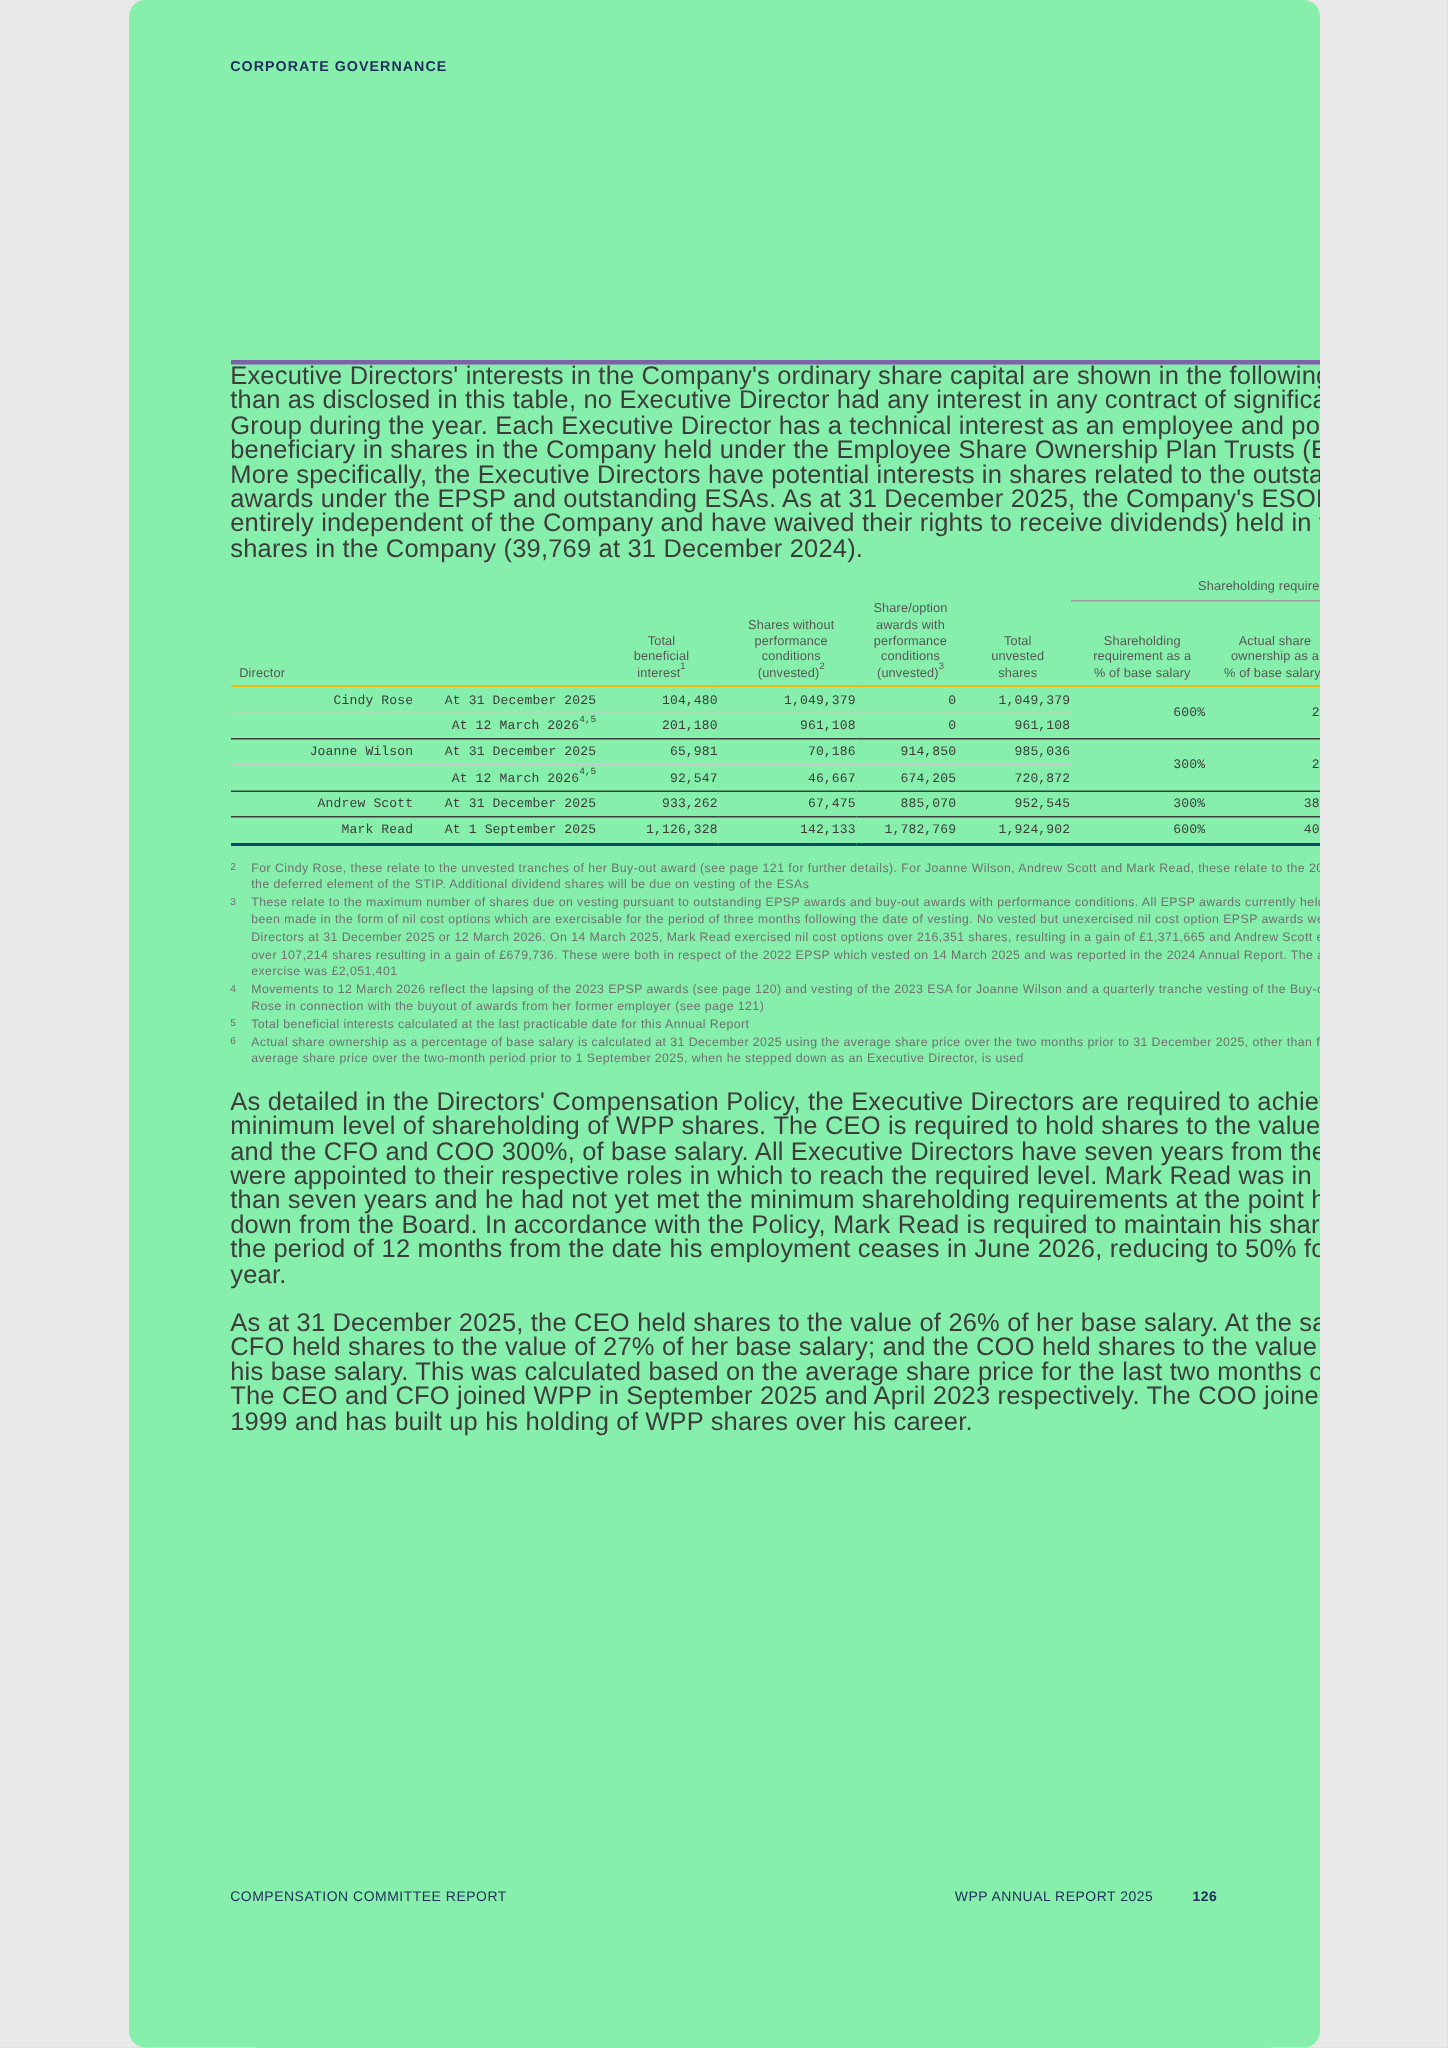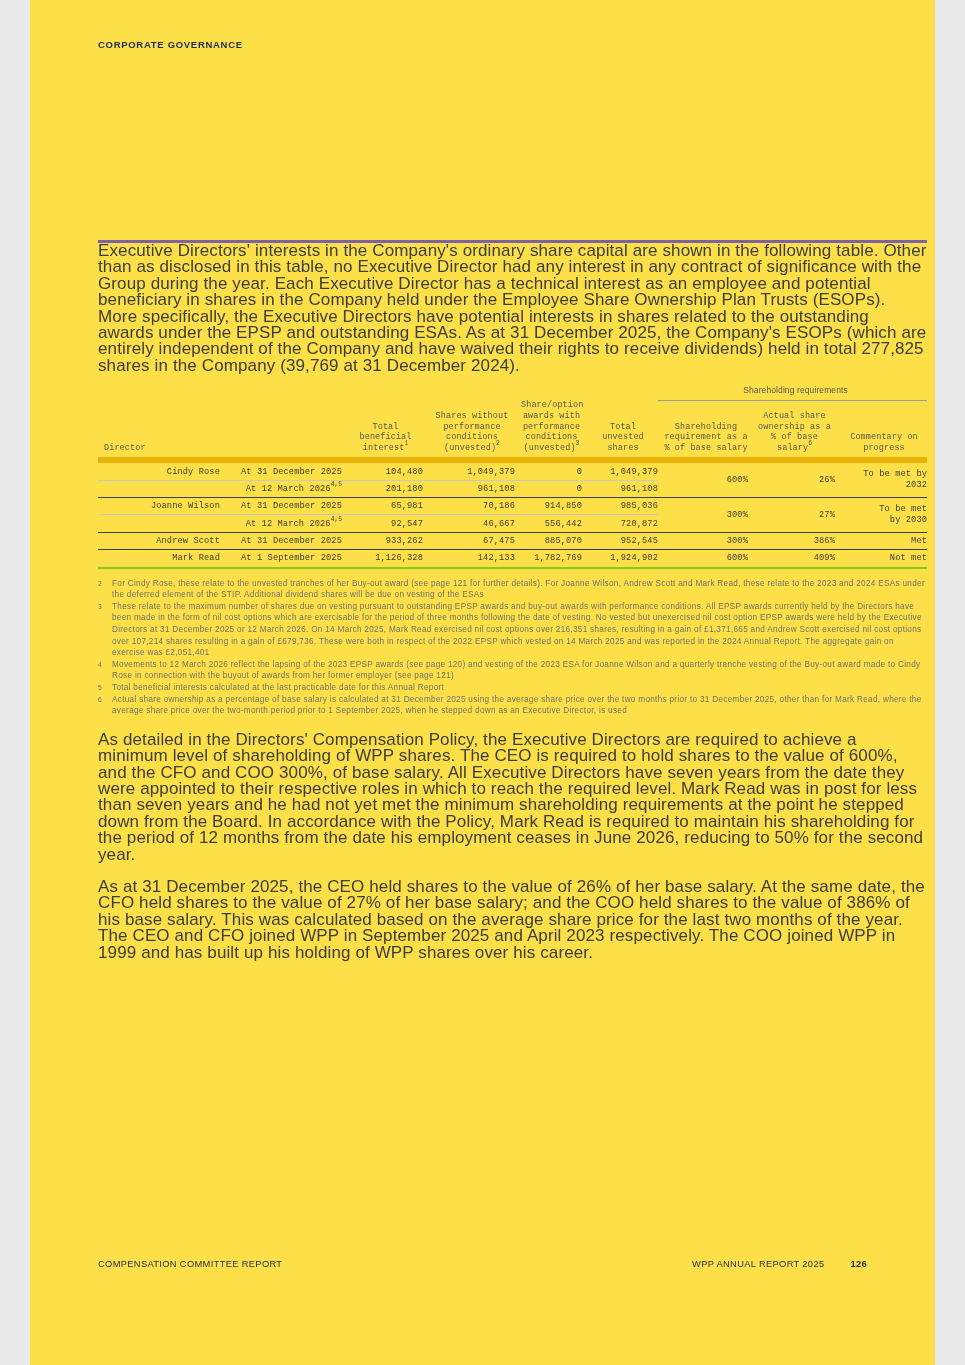--- a/index.html
+++ b/index.html
@@ -1,19 +1,19 @@
 <!DOCTYPE html>
 <html><head>
 <meta charset="utf-8">
 <style>
   html,body{margin:0;padding:0;background:#e9e9e9;}
   .page{
-    position:relative;width:905px;height:1365px;margin:0 auto;
-    background:#fde047;overflow:hidden;
-    font-family:"Liberation Sans", sans-serif;color:#3d3d3b;
+    position:relative;width:794px;height:1365px;margin:0 auto;
+    background:#86efac;overflow:hidden;
+    font-family:"Liberation Sans", sans-serif;color:#3d3d3b;border-radius:11px;
   }
   .kicker{
     position:absolute;left:68px;top:39px;
     font-size:9.5px;font-weight:bold;letter-spacing:.7px;color:#1e2c5a;
   }
   .content{position:absolute;left:68px;top:240px;width:829px;}
   .accent-rule{height:3px;background:#7e61a8;}
   .section-title{
     margin:10px 0 4px 0;font-size:11.6px;font-weight:bold;
     letter-spacing:.2px;color:#1e2c5a;
@@ -32,32 +32,32 @@
   }
   table.itable th{
     font-weight:normal;font-size:8.5px;color:#575756;line-height:10.6px;
     vertical-align:bottom;padding:0 0 4px 6px;
   }
   th.group-label{
     text-align:center;border-bottom:1px solid #9c9c9b;
     padding:0 0 3px 0;vertical-align:bottom;
   }
   th.spacer{border:none;}
-  tr.colhead th{border-bottom:6px solid #eab308;font-family:Liberation Mono, monospace;}
+  tr.colhead th{border-bottom:1px solid #eab308;}
   th.left, td.left{text-align:left;padding-left:0;}
   table.itable td{
     padding:2.2px 0 2.2px 6px;text-align:right;vertical-align:middle;
     height:12px;
     font-family:Liberation Mono, monospace;
   }
   td.left{padding-left:0;}
   td.commentary{white-space:pre-line;line-height:11px;}
   .sep-light{border-bottom:1px solid #c9c9c8;}
   .sep-dark{border-bottom:1px solid #3d3d3b;}
-  .sep-thick{border-bottom:2px solid #84cc16;}
+  .sep-thick{border-bottom:2px solid #0c4a6e;}
   sup.s{font-size:6.3px;letter-spacing:0;position:relative;top:-.5px;vertical-align:super;line-height:0;}
 
   
   .footnotes{margin-top:9px;}
   .fnrow{
     display:flex;align-items:flex-start;
     font-size:8.2px;line-height:11.6px;letter-spacing:.3px;color:#70706f;
   }
   .fnnum{
     flex:0 0 14px;font-size:6.8px;line-height:11.6px;color:#70706f;
@@ -144,21 +144,21 @@
             <td rowspan="2" class="sep-dark">300%</td>
             <td rowspan="2" class="sep-dark">27%</td>
             <td rowspan="2" class="commentary sep-dark">To be met
 by 2030</td>
           </tr>
           <tr>
             <td class="left sep-dark"></td>
             <td class="sep-dark">At 12 March 2026<sup class="s">4,5</sup></td>
             <td class="sep-dark">92,547</td>
             <td class="sep-dark">46,667</td>
-            <td class="sep-dark">556,442</td>
+            <td class="sep-dark">674,205</td>
             <td class="sep-dark">720,872</td>
           </tr>
           <tr>
             <td class="left sep-dark">Andrew Scott</td>
             <td class="sep-dark">At 31 December 2025</td>
             <td class="sep-dark">933,262</td>
             <td class="sep-dark">67,475</td>
             <td class="sep-dark">885,070</td>
             <td class="sep-dark">952,545</td>
             <td class="sep-dark">300%</td>

